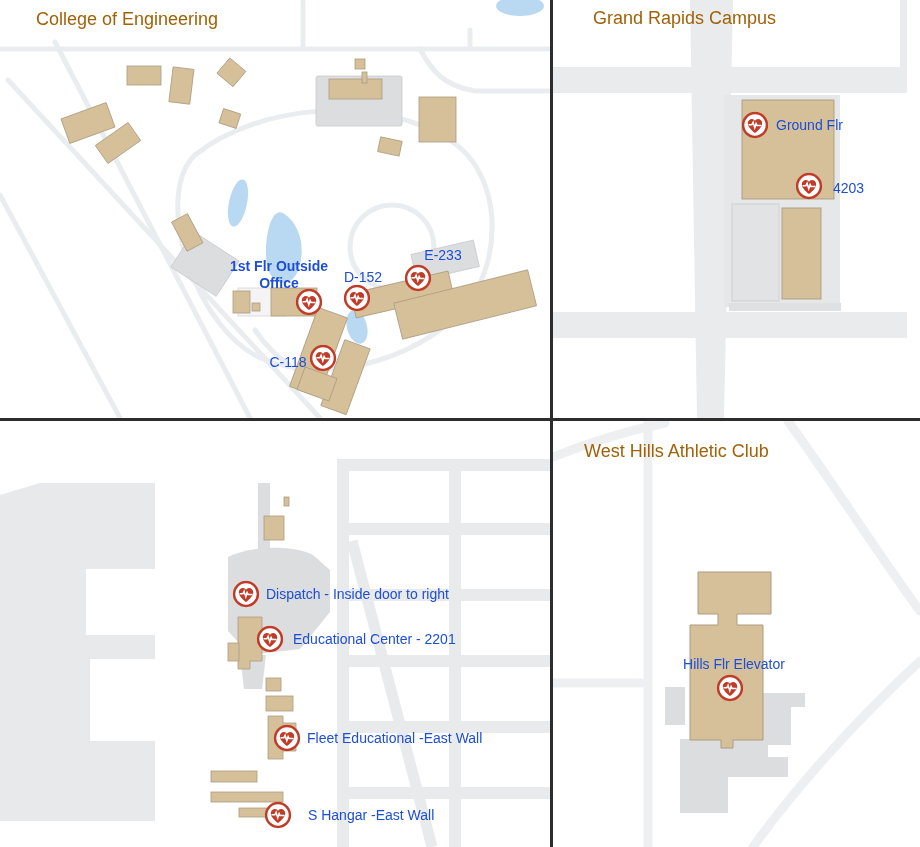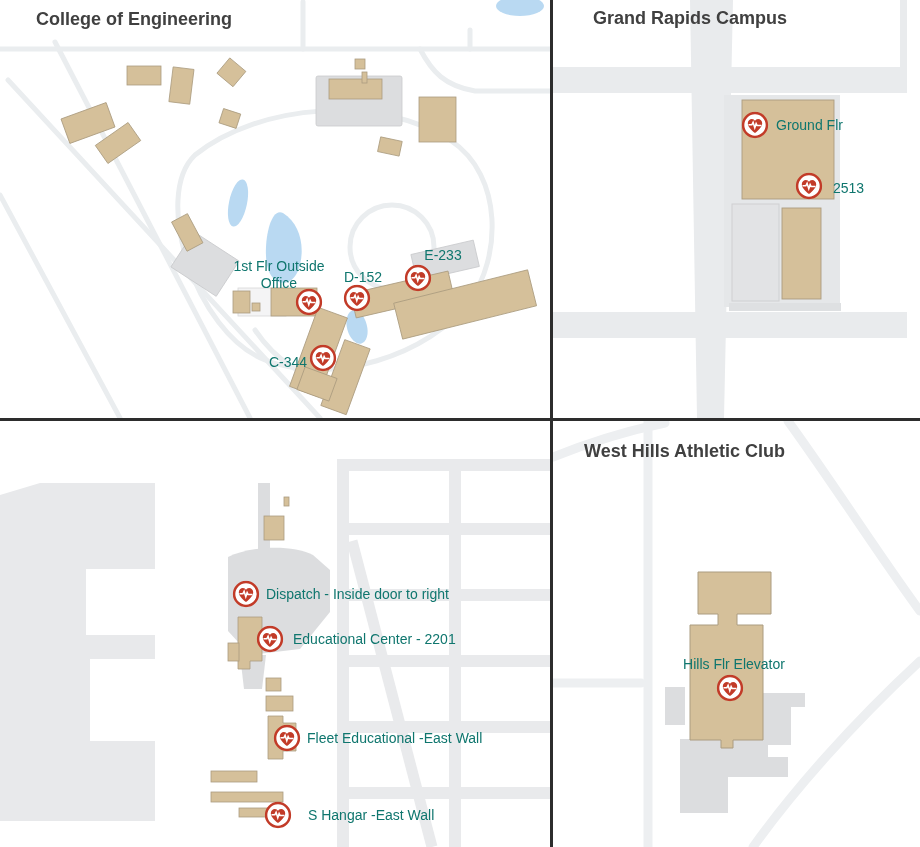--- a/index.html
+++ b/index.html
@@ -1,27 +1,27 @@
 <!DOCTYPE html>
 <html><head>
 <meta charset="utf-8">
 <style>
   html,body{margin:0;padding:0;background:#fff;}
   .canvas{position:relative;width:920px;height:847px;background:#fff;overflow:hidden;
           font-family:"Liberation Sans",sans-serif;}
   .quad{position:absolute;overflow:hidden;background:#fff;}
   .map{position:absolute;left:0;top:0;}
-  .q-title{position:absolute;margin:0;font-size:18px;font-weight:700;color:#404040;
+  .q-title{position:absolute;margin:0;font-size:18px;font-weight:400;color:#a16207;
            white-space:nowrap;z-index:5;}
   .marker{position:absolute;width:27px;height:27px;transform:translate(-50%,-50%);z-index:6;cursor:pointer;}
   .marker svg{display:block;width:100%;height:100%;}
-  .lbl{position:absolute;font-size:14px;color:#0f766e;white-space:nowrap;z-index:5;
+  .lbl{position:absolute;font-size:14px;color:#1d4ed8;white-space:nowrap;z-index:5;
        transform:translate(0,-50%);}
   .lbl.center{transform:translate(-50%,-50%);text-align:center;}
-  .lbl.wrap{white-space:normal;width:100px;line-height:1.18;}
+  .lbl.wrap{white-space:normal;width:100px;line-height:1.18;font-weight:bold;}
   .divider{position:absolute;background:#2d2d2d;z-index:8;}
 </style>
 </head>
 <body>
 
 <div class="canvas">
 
   <section class="quad" style="left:0;top:0;width:551px;height:418px">
     <svg class="map" width="551" height="418" viewBox="0 0 551 418">
       <g stroke="#eaedef" stroke-width="5" fill="none" stroke-linecap="round">
@@ -94,21 +94,21 @@
 
     <div class="lbl center" style="left:443px;top:255px">E-233</div>
     <div class="marker" style="left:418px;top:278px">
       <svg viewBox="0 0 24 24">
         <circle cx="12" cy="12" r="10.6" fill="#fff" stroke="#c23b28" stroke-width="2.2"></circle>
         <path d="M12 19.2 C8.6 16.2 5.6 13.7 5.6 10.4 C5.6 8.2 7.3 6.6 9.3 6.6 C10.5 6.6 11.5 7.3 12 8.3 C12.5 7.3 13.5 6.6 14.7 6.6 C16.7 6.6 18.4 8.2 18.4 10.4 C18.4 13.7 15.4 16.2 12 19.2 Z" fill="#c23b28"></path>
         <polyline points="6.2,11.8 9.2,11.8 10.3,9.6 11.8,14.4 13,10.8 13.8,12.4 17.8,12.4" fill="none" stroke="#fff" stroke-width="1.4"></polyline>
       </svg>
     </div>
 
-    <div class="lbl center" style="left:288px;top:362px">C-344</div>
+    <div class="lbl center" style="left:288px;top:362px">C-118</div>
     <div class="marker" style="left:323px;top:358px">
       <svg viewBox="0 0 24 24">
         <circle cx="12" cy="12" r="10.6" fill="#fff" stroke="#c23b28" stroke-width="2.2"></circle>
         <path d="M12 19.2 C8.6 16.2 5.6 13.7 5.6 10.4 C5.6 8.2 7.3 6.6 9.3 6.6 C10.5 6.6 11.5 7.3 12 8.3 C12.5 7.3 13.5 6.6 14.7 6.6 C16.7 6.6 18.4 8.2 18.4 10.4 C18.4 13.7 15.4 16.2 12 19.2 Z" fill="#c23b28"></path>
         <polyline points="6.2,11.8 9.2,11.8 10.3,9.6 11.8,14.4 13,10.8 13.8,12.4 17.8,12.4" fill="none" stroke="#fff" stroke-width="1.4"></polyline>
       </svg>
     </div>
   </section>
 
   <section class="quad" style="left:553px;top:0;width:354px;height:418px">
@@ -136,21 +136,21 @@
 
     <div class="lbl" style="left:223px;top:125px">Ground Flr</div>
     <div class="marker" style="left:202px;top:125px">
       <svg viewBox="0 0 24 24">
         <circle cx="12" cy="12" r="10.6" fill="#fff" stroke="#c23b28" stroke-width="2.2"></circle>
         <path d="M12 19.2 C8.6 16.2 5.6 13.7 5.6 10.4 C5.6 8.2 7.3 6.6 9.3 6.6 C10.5 6.6 11.5 7.3 12 8.3 C12.5 7.3 13.5 6.6 14.7 6.6 C16.7 6.6 18.4 8.2 18.4 10.4 C18.4 13.7 15.4 16.2 12 19.2 Z" fill="#c23b28"></path>
         <polyline points="6.2,11.8 9.2,11.8 10.3,9.6 11.8,14.4 13,10.8 13.8,12.4 17.8,12.4" fill="none" stroke="#fff" stroke-width="1.4"></polyline>
       </svg>
     </div>
 
-    <div class="lbl" style="left:280px;top:188px">2513</div>
+    <div class="lbl" style="left:280px;top:188px">4203</div>
     <div class="marker" style="left:256px;top:186px">
       <svg viewBox="0 0 24 24">
         <circle cx="12" cy="12" r="10.6" fill="#fff" stroke="#c23b28" stroke-width="2.2"></circle>
         <path d="M12 19.2 C8.6 16.2 5.6 13.7 5.6 10.4 C5.6 8.2 7.3 6.6 9.3 6.6 C10.5 6.6 11.5 7.3 12 8.3 C12.5 7.3 13.5 6.6 14.7 6.6 C16.7 6.6 18.4 8.2 18.4 10.4 C18.4 13.7 15.4 16.2 12 19.2 Z" fill="#c23b28"></path>
         <polyline points="6.2,11.8 9.2,11.8 10.3,9.6 11.8,14.4 13,10.8 13.8,12.4 17.8,12.4" fill="none" stroke="#fff" stroke-width="1.4"></polyline>
       </svg>
     </div>
   </section>
 
   <section class="quad" style="left:0;top:421px;width:551px;height:426px">

